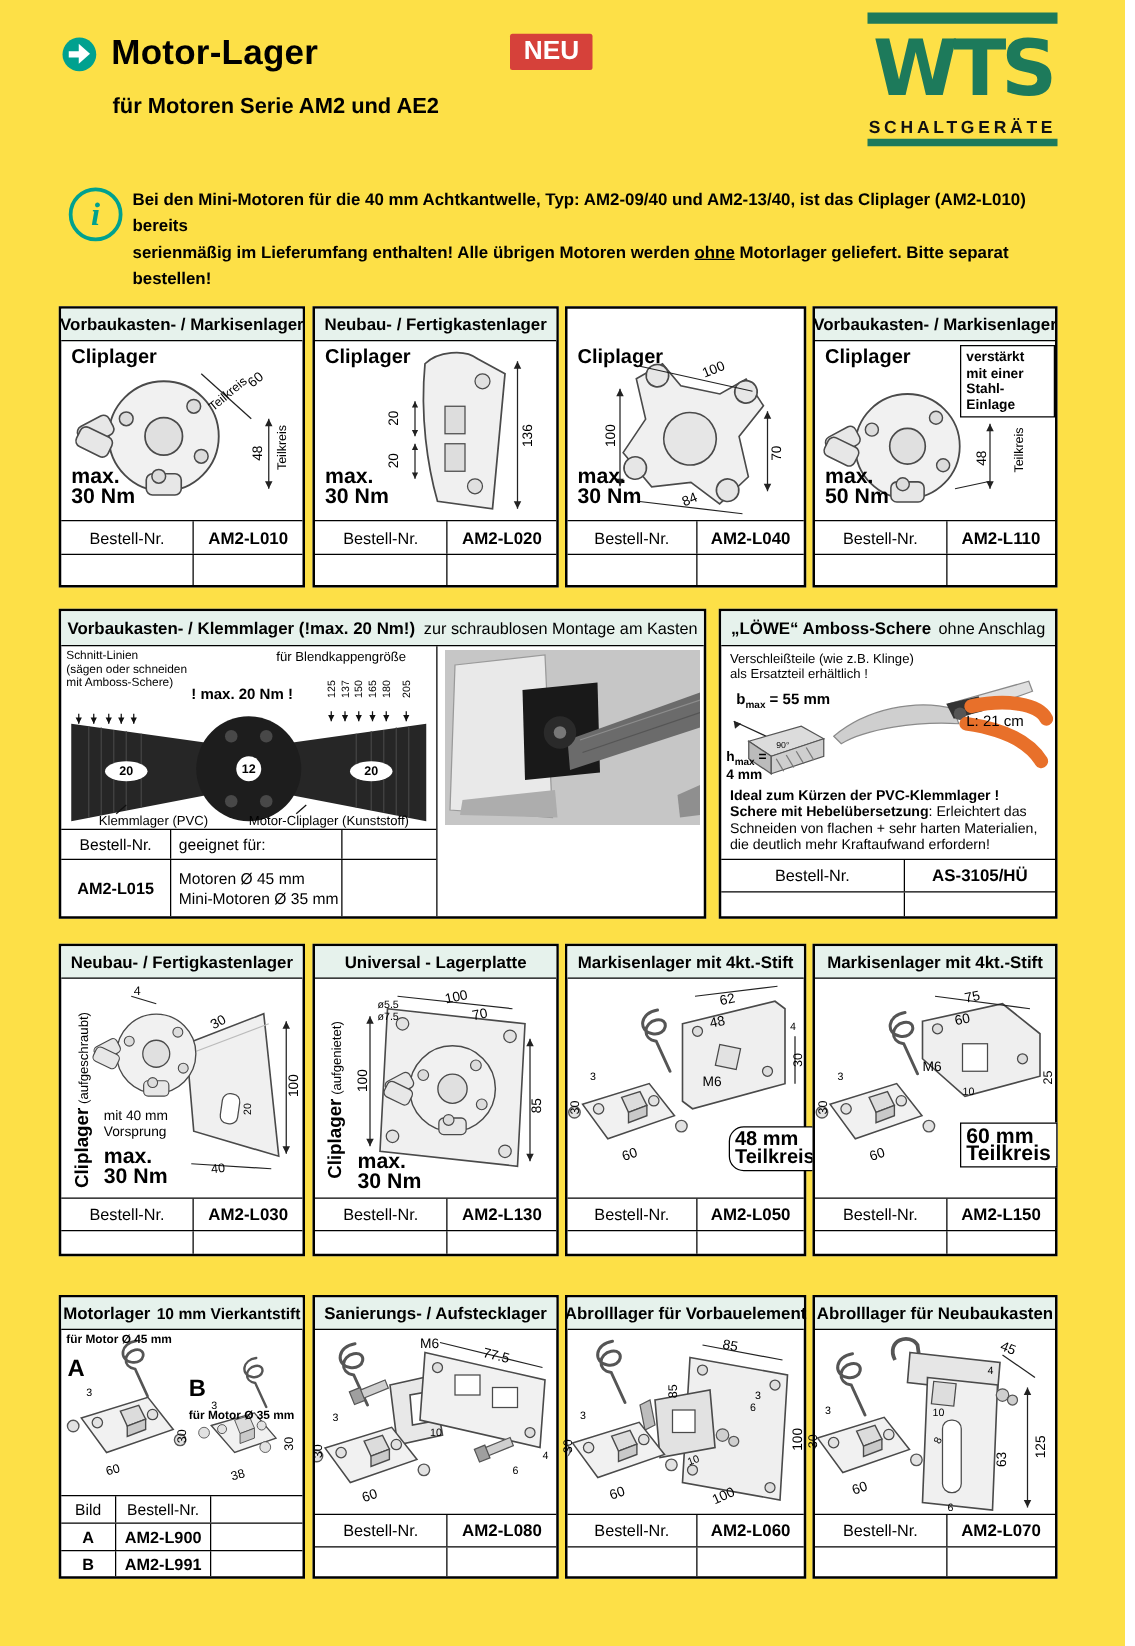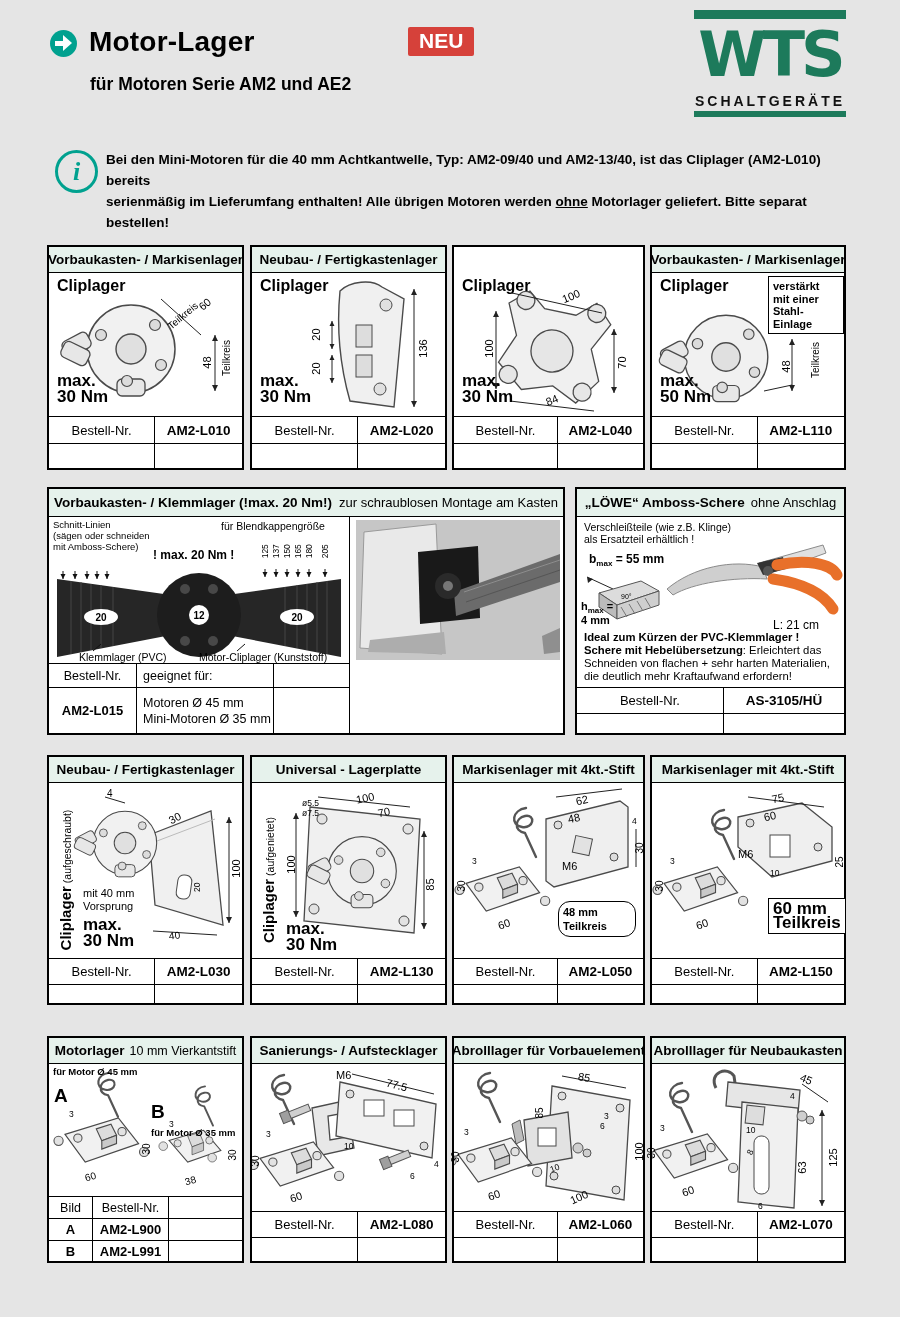--- a/index.html
+++ b/index.html
@@ -1,17 +1,17 @@
 <!DOCTYPE html>
 <html><head>
 <meta charset="utf-8">
 <style>
   html,body{margin:0;padding:0;background:#fff;}
   body{font-family:"Liberation Sans",sans-serif;color:#000;}
-  .page{position:relative;width:900px;height:1317px;background:#e5e5e5;overflow:hidden;}
+  .page{position:relative;width:900px;height:1317px;background:#fde047;overflow:hidden;}
   .abs{position:absolute;}
   
   .arrow-badge{width:27px;height:27px;border-radius:50%;background:#00a18f;}
   .arrow-badge::before{content:"";position:absolute;left:5px;top:11px;width:9px;height:5px;background:#fff;}
   .arrow-badge::after{content:"";position:absolute;left:13px;top:5px;border-left:9px solid #fff;border-top:8px solid transparent;border-bottom:8px solid transparent;}
   .page-title{font-size:28px;font-weight:800;letter-spacing:.2px;}
   .neu-badge{background:#d6413a;color:#fff;font-weight:800;font-size:21px;padding:2px 11px 3px;border-radius:2px;}
   .page-subtitle{font-size:17.5px;font-weight:700;}
   .logo{width:152px;height:114px;text-align:center;}
   .logo-mark{font-weight:800;font-size:62px;line-height:72px;color:#1d7a5b;letter-spacing:-4px;border-top:9px solid #1d7a5b;font-family:"DejaVu Sans",sans-serif;}
@@ -304,21 +304,21 @@
       <span class="dim pre" style="left:7px;top:4px;font-size:10.5px;line-height:12px;">Verschleißteile (wie z.B. Klinge)
 als Ersatzteil erhältlich !</span>
       <svg class="draw" style="left:86px;top:16px;" width="180" height="94">
         <path d="M4,56 C30,34 70,26 100,34 L104,46 C70,44 30,50 10,62 Z" fill="#cfcfcf" stroke="#8a8a8a"></path>
         <path d="M96,30 L160,12 L163,20 L102,42 Z" fill="#e0e0e0" stroke="#8a8a8a"></path>
         <path d="M94,30 L120,24 L123,36 L100,42 Z" fill="#333"></path>
         <circle cx="105" cy="38" r="5" fill="#555"></circle>
         <path d="M114,32 C142,26 168,30 174,42" stroke="#e8702a" stroke-width="11" fill="none" stroke-linecap="round"></path>
         <path d="M110,46 C138,50 160,60 170,76" stroke="#e8702a" stroke-width="11" fill="none" stroke-linecap="round"></path>
       </svg>
-      <span class="dim" style="left:196px;top:54px;font-size:12px;margin-top:48px;"><span>L: 21 cm</span></span>
+      <span class="dim" style="left:196px;top:54px;font-size:12px;"><span>L: 21 cm</span></span>
       <span class="dim" style="left:12px;top:36px;font-size:12px;font-weight:700;"><span>b</span><sub>max</sub><span> = 55 mm</span></span>
       <svg class="draw" style="left:6px;top:50px;" width="84" height="56">
         <line x1="4" y1="10" x2="30" y2="22" stroke="#222"></line>
           <path d="M4,10 l1,6 l5,-4 z" fill="#222"></path>
         <polygon points="16,26 58,14 76,24 34,38" fill="#dcdcdc" stroke="#555"></polygon>
         <polygon points="16,26 34,38 34,52 16,40" fill="#bbb" stroke="#555"></polygon>
         <polygon points="34,38 76,24 76,38 34,52" fill="#cfcfcf" stroke="#555"></polygon>
         <line x1="38" y1="40" x2="44" y2="50" stroke="#777"></line>
           <line x1="46" y1="37" x2="52" y2="47" stroke="#777"></line>
           <line x1="54" y1="34" x2="60" y2="44" stroke="#777"></line>
@@ -430,21 +430,21 @@
         <line x1="182" y1="46" x2="182" y2="84" stroke="#222"></line>
       </svg>
       <span class="dim d11" style="left:122px;top:12px;transform:rotate(-12deg);">62</span>
       <span class="dim d11" style="left:114px;top:30px;transform:rotate(-12deg);">48</span>
       <span class="dim d9" style="left:178px;top:34px;">4</span>
       <span class="dim r90" style="left:180px;top:60px;">30</span>
       <span class="dim d11" style="left:108px;top:78px;">M6</span>
       <span class="dim d9" style="left:18px;top:74px;">3</span>
       <span class="dim r90" style="left:2px;top:98px;">30</span>
       <span class="dim d11" style="left:44px;top:136px;transform:rotate(-18deg);">60</span>
-      <span class="notebox" style="left:104px;top:118px;width:68px;font-size:11px;line-height:14px;border-radius:12px;">48 mm
+      <span class="notebox" style="left:129px;top:118px;width:68px;font-size:16px;line-height:14px;border-radius:12px;">48 mm
 Teilkreis</span>
     </div>
     <div class="ftr" style="top:201px;height:26px;">
       <div class="fc1">Bestell-Nr.</div>
       <div class="fc2">AM2-L050</div>
     </div>
     <div class="ftr" style="top:227px;height:19px;">
       <div class="fc1"></div>
         <div class="fc2"></div>
     </div>
@@ -479,21 +479,21 @@
     </div>
     <div class="ftr" style="top:227px;height:19px;">
       <div class="fc1"></div>
         <div class="fc2"></div>
     </div>
   </div>
 
   <div class="box" style="left:47px;top:1036px;width:197px;height:227px;">
     <div class="bh">
       <b>Motorlager</b>
-      <span style="font-weight:400;font-size:12.5px;margin-left:5px;">10 mm Vierkantstift</span>
+      <span style="font-weight:700;font-size:12.5px;margin-left:5px;">10 mm Vierkantstift</span>
     </div>
     <div class="bb" style="top:26px;height:132px;">
       <svg class="draw" width="193" height="132">
         <use href="#sym-rclip" transform="translate(42,6) scale(0.9)"></use>
         <use href="#sym-plate" transform="translate(16,52) scale(0.92)"></use>
         <use href="#sym-rclip" transform="translate(140,20) scale(0.8)"></use>
         <g transform="translate(120,62) scale(0.72)">
           <polygon points="0,20 48,6 72,34 26,50" fill="#f1f1f1" stroke="#4a4a4a" stroke-width="1.5"></polygon>
           <circle cx="12" cy="24" r="5" fill="#e2e2e2" stroke="#4a4a4a"></circle>
             <circle cx="56" cy="20" r="5" fill="#e2e2e2" stroke="#4a4a4a"></circle>

